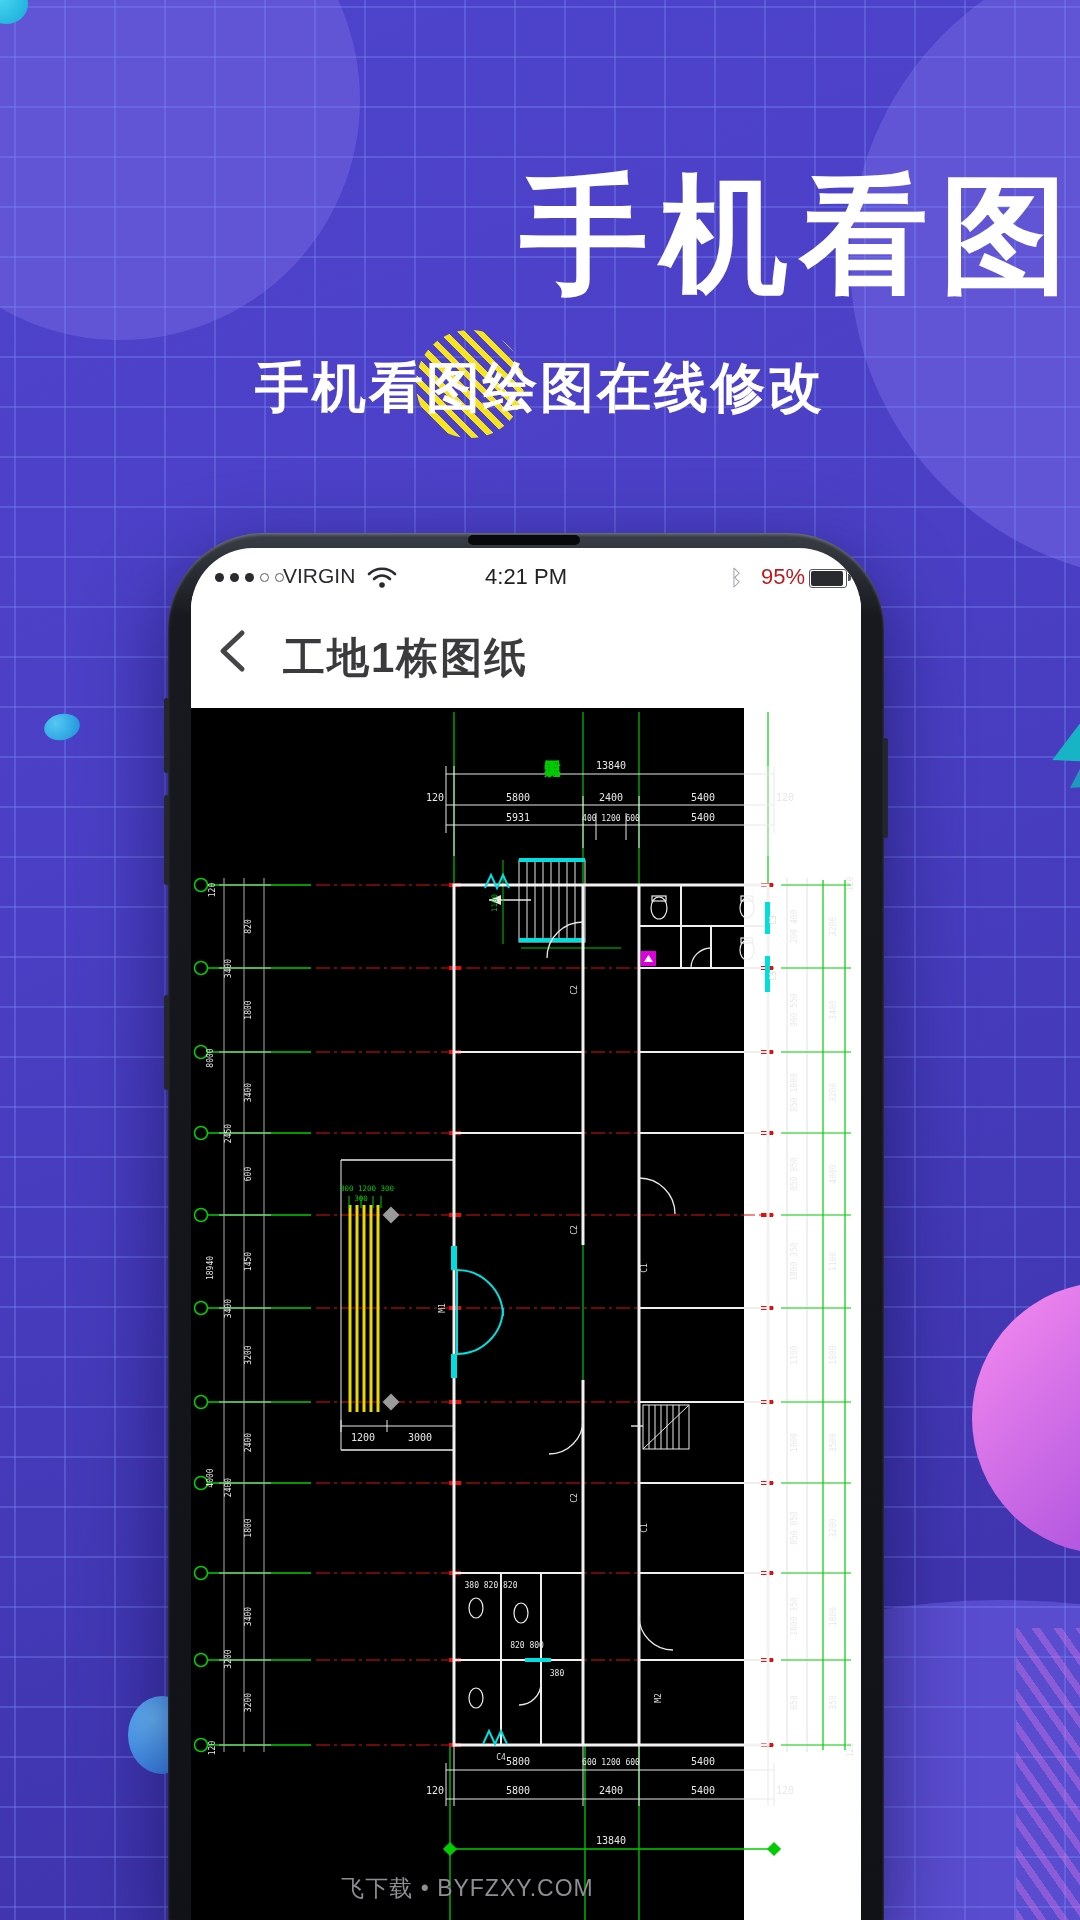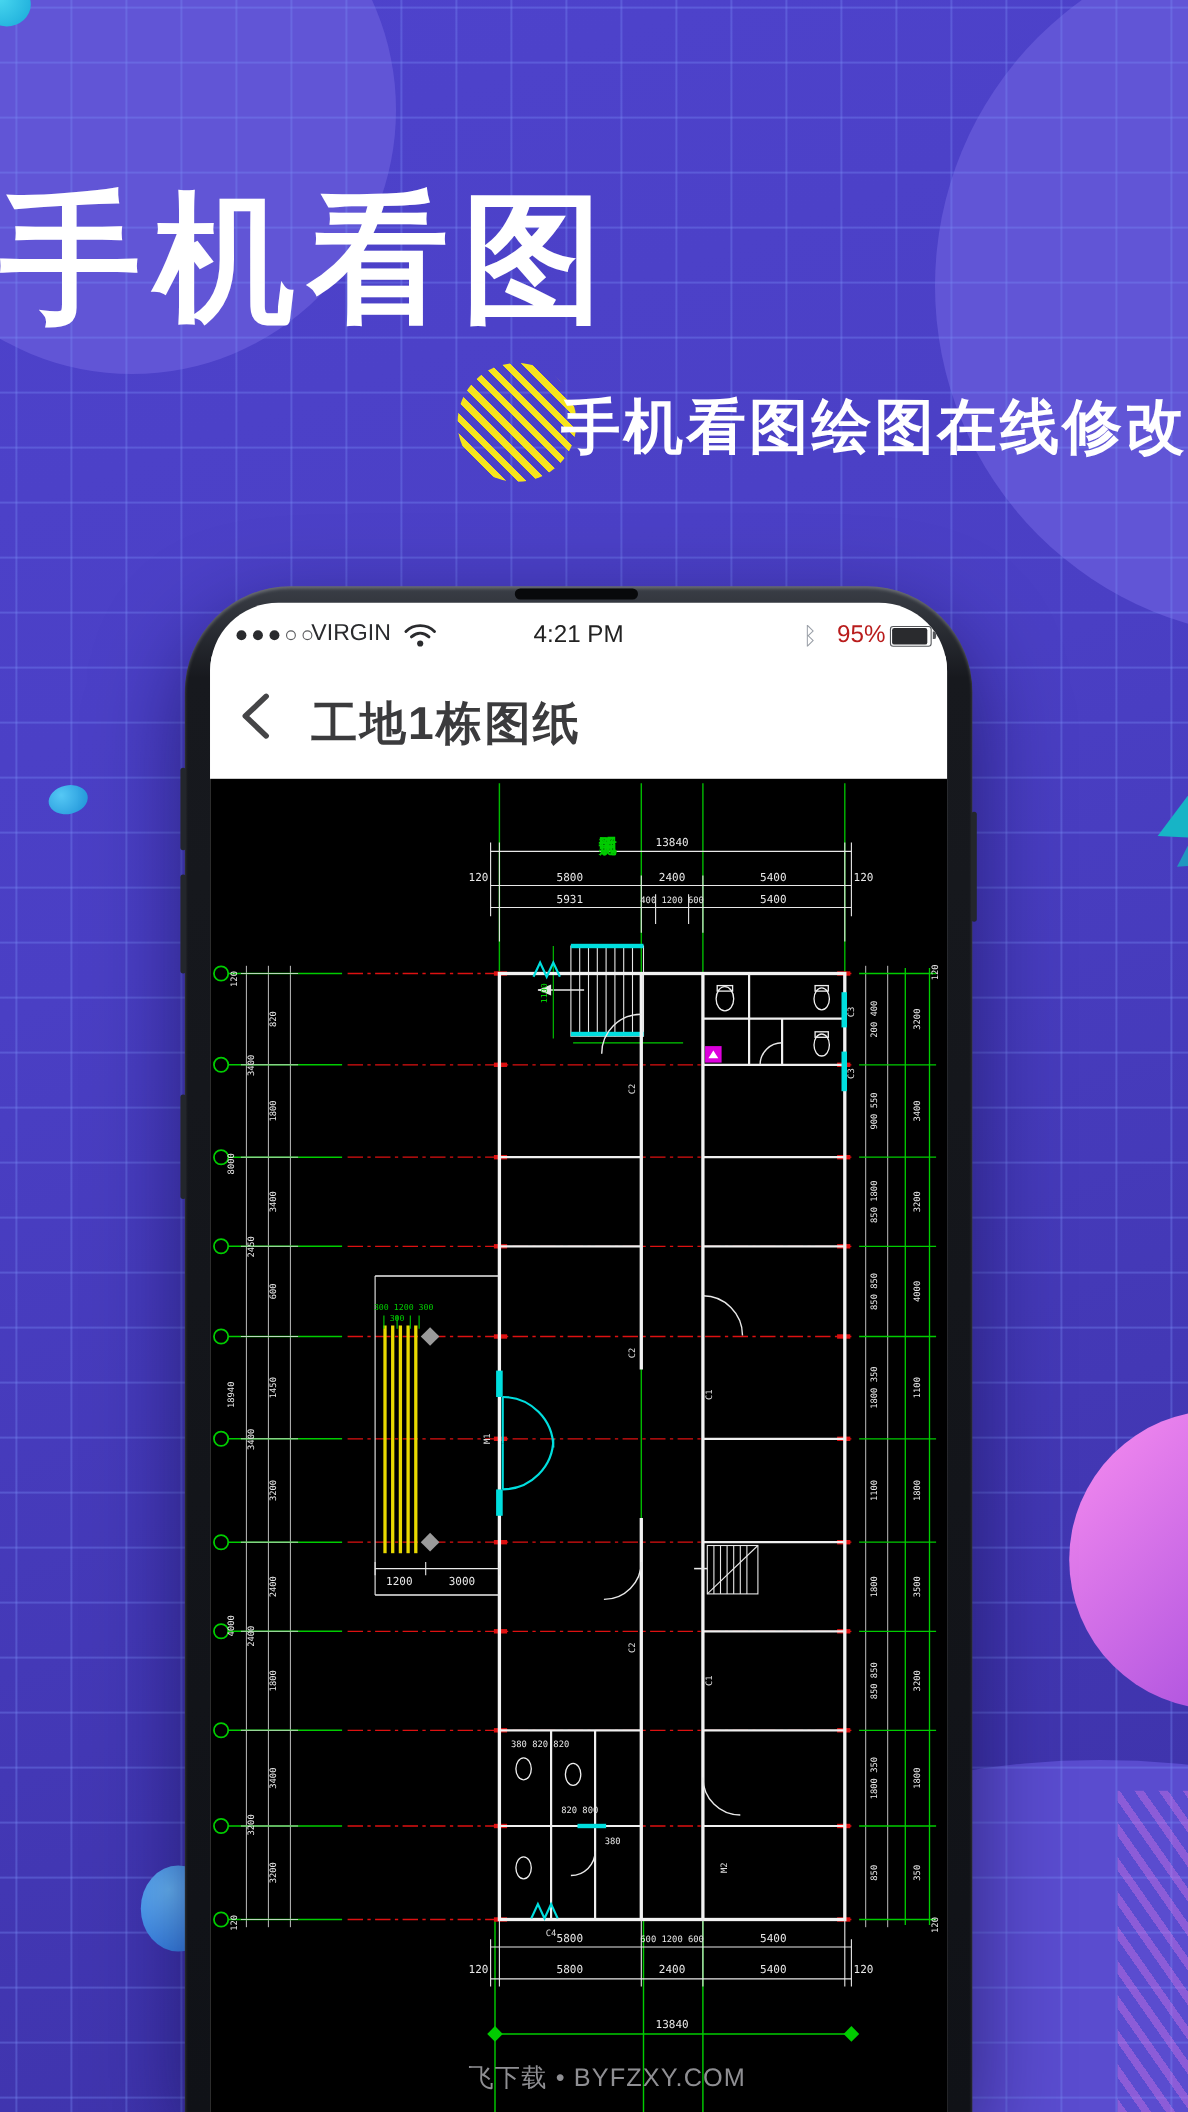--- a/index.html
+++ b/index.html
@@ -23,23 +23,23 @@
   #dot-cyan-left{position:absolute;left:44px;top:714px;width:36px;height:26px;border-radius:50%;
     background:radial-gradient(circle at 35% 30%, #55c8f5, #1b8fd6);transform:rotate(-12deg);}
   #dot-blue-bl{position:absolute;left:128px;top:1696px;width:68px;height:78px;border-radius:50%;
     background:radial-gradient(circle at 38% 28%, #6cc0ff, #2f7de8);}
   #circ-pink-br{position:absolute;left:972px;top:1282px;width:272px;height:272px;border-radius:50%;
     background:linear-gradient(135deg,#ef86ee 10%,#b357e0 70%,#9a46d6 100%);}
   #tri-teal{position:absolute;left:1028px;top:648px;width:140px;height:150px;}
   #stripes-br{position:absolute;left:1016px;top:1628px;width:64px;height:292px;opacity:.35;
     background:repeating-linear-gradient(55deg,#e87ae8 0 7px,transparent 7px 18px);}
   
-  #hero-title{position:absolute;left:0;top:150px;width:1080px;text-align:left;color:#ffffff;
+  #hero-title{position:absolute;left:0;top:150px;width:1080px;text-align:right;color:#ffffff;
     font-size:128px;font-weight:800;letter-spacing:12px;}
-  #hero-sub{position:absolute;left:0;top:352px;width:1080px;text-align:right;color:#ffffff;
+  #hero-sub{position:absolute;left:0;top:352px;width:1080px;text-align:center;color:#ffffff;
     font-size:54px;font-weight:700;letter-spacing:3px;z-index:3;}
   #sub-circle{position:absolute;left:416px;top:330px;width:108px;height:108px;border-radius:50%;
     background:repeating-linear-gradient(45deg,#f6e41d 0 6px,rgba(0,0,0,0) 6px 13px);z-index:2;}
   
   #phone{position:absolute;left:168px;top:533px;width:716px;height:1387px;
     border-radius:96px 96px 0 0;
     background:linear-gradient(180deg,#3a3e46 0%,#17191e 6%,#101217 100%);
     box-shadow:0 30px 80px rgba(10,5,60,.55), inset 0 2px 3px rgba(255,255,255,.25);}
   .side-btn{position:absolute;background:#23262c;border-radius:3px;}
   #btn-l1{left:-4px;top:165px;width:5px;height:75px;}
@@ -63,21 +63,21 @@
   #batt-pct{position:absolute;right:56px;top:2px;font-size:22px;color:#b91c1c;}
   #battery{position:absolute;right:14px;top:7px;width:36px;height:17px;border:1.5px solid #55575b;
     border-radius:3px;}
   #battery::after{content:"";position:absolute;right:-5px;top:4px;width:3px;height:7px;background:#55575b;border-radius:0 2px 2px 0;}
   #batt-fill{position:absolute;left:1px;top:1px;bottom:1px;width:88%;background:#2a2b2e;border-radius:2px;}
   
   #navbar{position:absolute;left:0;top:48px;width:100%;height:112px;background:#fff;}
   #back-btn{position:absolute;left:24px;top:32px;width:36px;height:46px;cursor:pointer;}
   #nav-title{position:absolute;left:92px;top:34px;font-size:42px;font-weight:600;color:#3b3b3d;letter-spacing:2px;}
   
-  #cadwrap{position:absolute;left:0;top:160px;width:722px;height:1212px;background:#000;}
+  #cadwrap{position:absolute;left:0;top:160px;width:553px;height:1212px;background:#000;}
   #watermark{position:absolute;left:0;bottom:16px;width:100%;text-align:center;
     color:#8f8f93;font-size:23px;letter-spacing:1px;}
   text.dim{fill:#e8e8e8;font-family:"DejaVu Sans Mono",monospace;font-size:10px;text-anchor:middle;}
   text.dims{fill:#e8e8e8;font-family:"DejaVu Sans Mono",monospace;font-size:8px;text-anchor:middle;}
   text.dimg{fill:#00cc00;font-family:"DejaVu Sans Mono",monospace;font-size:7.5px;text-anchor:middle;}
   text.lab{fill:#dcdcdc;font-family:"DejaVu Sans Mono",monospace;font-size:8px;text-anchor:middle;}
 </style>
 </head>
 <body>
 

